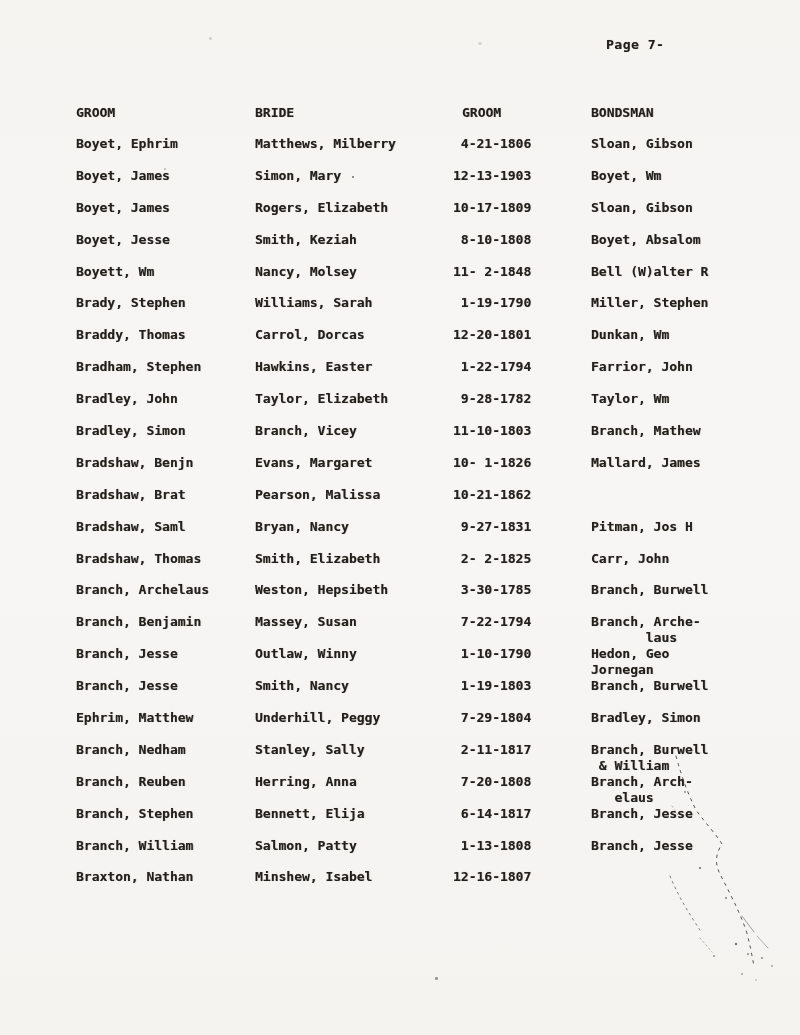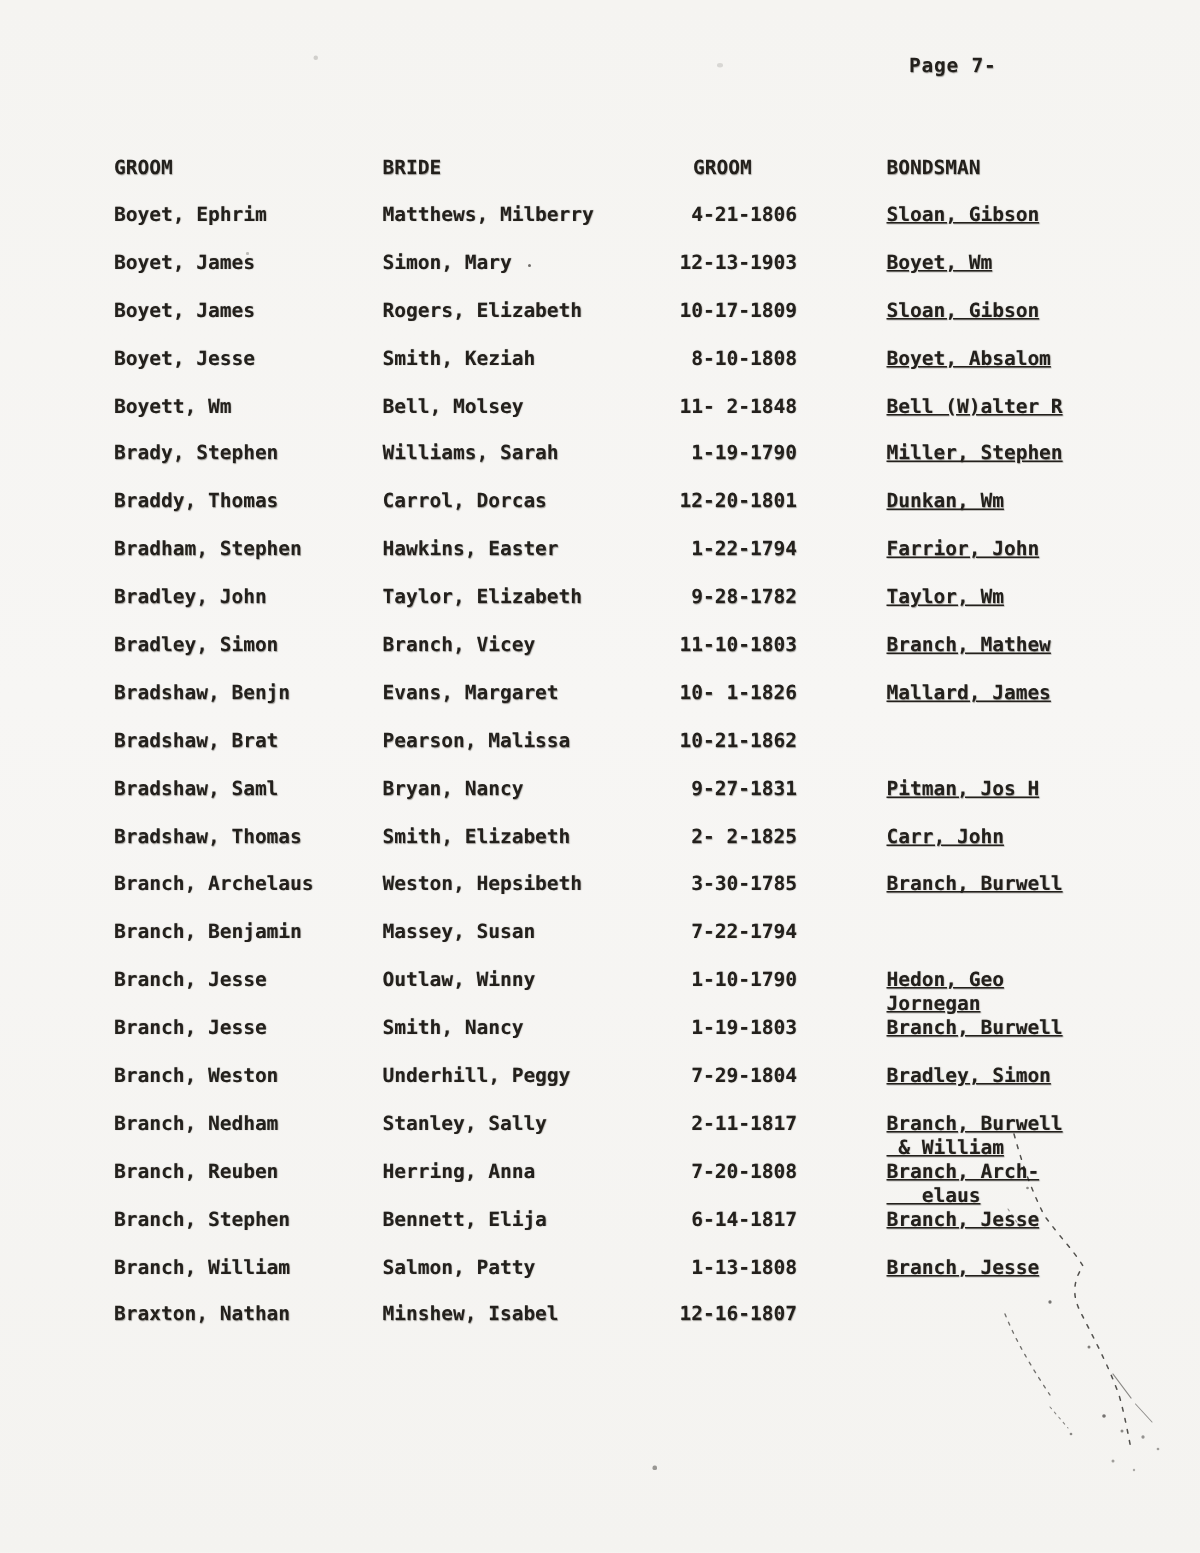--- a/index.html
+++ b/index.html
@@ -17,21 +17,21 @@
   }
   .table{position:absolute;left:76px;top:106px;width:704px;}
   .row{display:grid;grid-template-columns:179px 198px 138px auto;height:31.9px;align-items:start;}
   .row.header{height:31px;}
   .cell{
     font-size:13px;font-weight:bold;color:var(--ink,#23201c);
     line-height:14px;white-space:pre;
     text-shadow:.4px .4px .7px rgba(45,40,34,.45);
   }
   .hdr-date{padding-left:9px;}
-  .b1,.b2{display:block;text-decoration:underline;}
+  .b1,.b2{display:block;}
   .b2{margin-top:2px;}
   .speck{position:absolute;border-radius:50%;background:#2a2724;}
   .scratches{position:absolute;left:0;top:0;pointer-events:none;}
 </style>
 </head>
 <body style="--paper: #f6f5f2; --ink: #23201c;">
 
 <div class="sheet">
 
   <div class="page-label">Page 7-</div>
@@ -67,21 +67,21 @@
 
     <div class="row">
       <span class="cell groom">Boyet, Jesse</span>
       <span class="cell bride">Smith, Keziah</span>
       <span class="cell date"> 8-10-1808</span>
       <span class="cell bondsman"><span class="b1">Boyet, Absalom</span></span>
     </div>
 
     <div class="row">
       <span class="cell groom">Boyett, Wm</span>
-      <span class="cell bride">Bell, Molsey</span>
+      <span class="cell bride">Nancy, Molsey</span>
       <span class="cell date">11- 2-1848</span>
       <span class="cell bondsman"><span class="b1">Bell (W)alter R</span></span>
     </div>
 
     <div class="row">
       <span class="cell groom">Brady, Stephen</span>
       <span class="cell bride">Williams, Sarah</span>
       <span class="cell date"> 1-19-1790</span>
       <span class="cell bondsman"><span class="b1">Miller, Stephen</span></span>
     </div>
@@ -147,39 +147,40 @@
       <span class="cell groom">Branch, Archelaus</span>
       <span class="cell bride">Weston, Hepsibeth</span>
       <span class="cell date"> 3-30-1785</span>
       <span class="cell bondsman"><span class="b1">Branch, Burwell</span></span>
     </div>
 
     <div class="row">
       <span class="cell groom">Branch, Benjamin</span>
       <span class="cell bride">Massey, Susan</span>
       <span class="cell date"> 7-22-1794</span>
+      <span class="cell bondsman"><span class="b1">Branch, Arche-</span><span class="b2">       laus</span></span>
     </div>
 
 
     <div class="row">
       <span class="cell groom">Branch, Jesse</span>
       <span class="cell bride">Outlaw, Winny</span>
       <span class="cell date"> 1-10-1790</span>
       <span class="cell bondsman"><span class="b1">Hedon, Geo</span><span class="b2">Jornegan</span></span>
     </div>
 
     <div class="row">
       <span class="cell groom">Branch, Jesse</span>
       <span class="cell bride">Smith, Nancy</span>
       <span class="cell date"> 1-19-1803</span>
       <span class="cell bondsman"><span class="b1">Branch, Burwell</span></span>
     </div>
 
     <div class="row">
-      <span class="cell groom">Branch, Weston</span>
+      <span class="cell groom">Ephrim, Matthew</span>
       <span class="cell bride">Underhill, Peggy</span>
       <span class="cell date"> 7-29-1804</span>
       <span class="cell bondsman"><span class="b1">Bradley, Simon</span></span>
     </div>
 
     <div class="row">
       <span class="cell groom">Branch, Nedham</span>
       <span class="cell bride">Stanley, Sally</span>
       <span class="cell date"> 2-11-1817</span>
       <span class="cell bondsman"><span class="b1">Branch, Burwell</span><span class="b2"> &amp; William</span></span>

